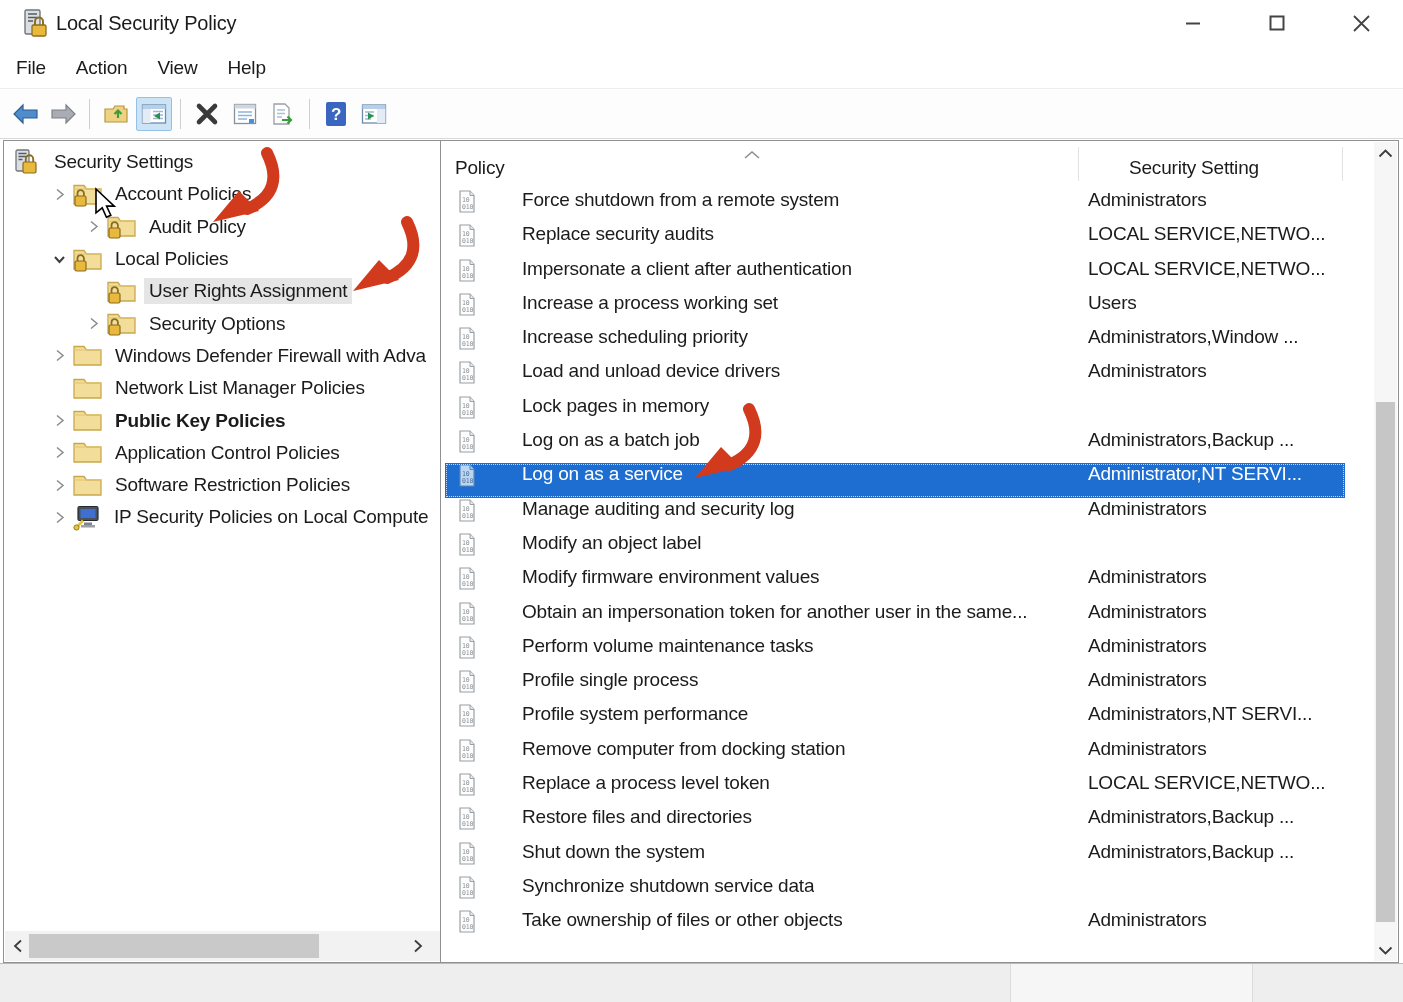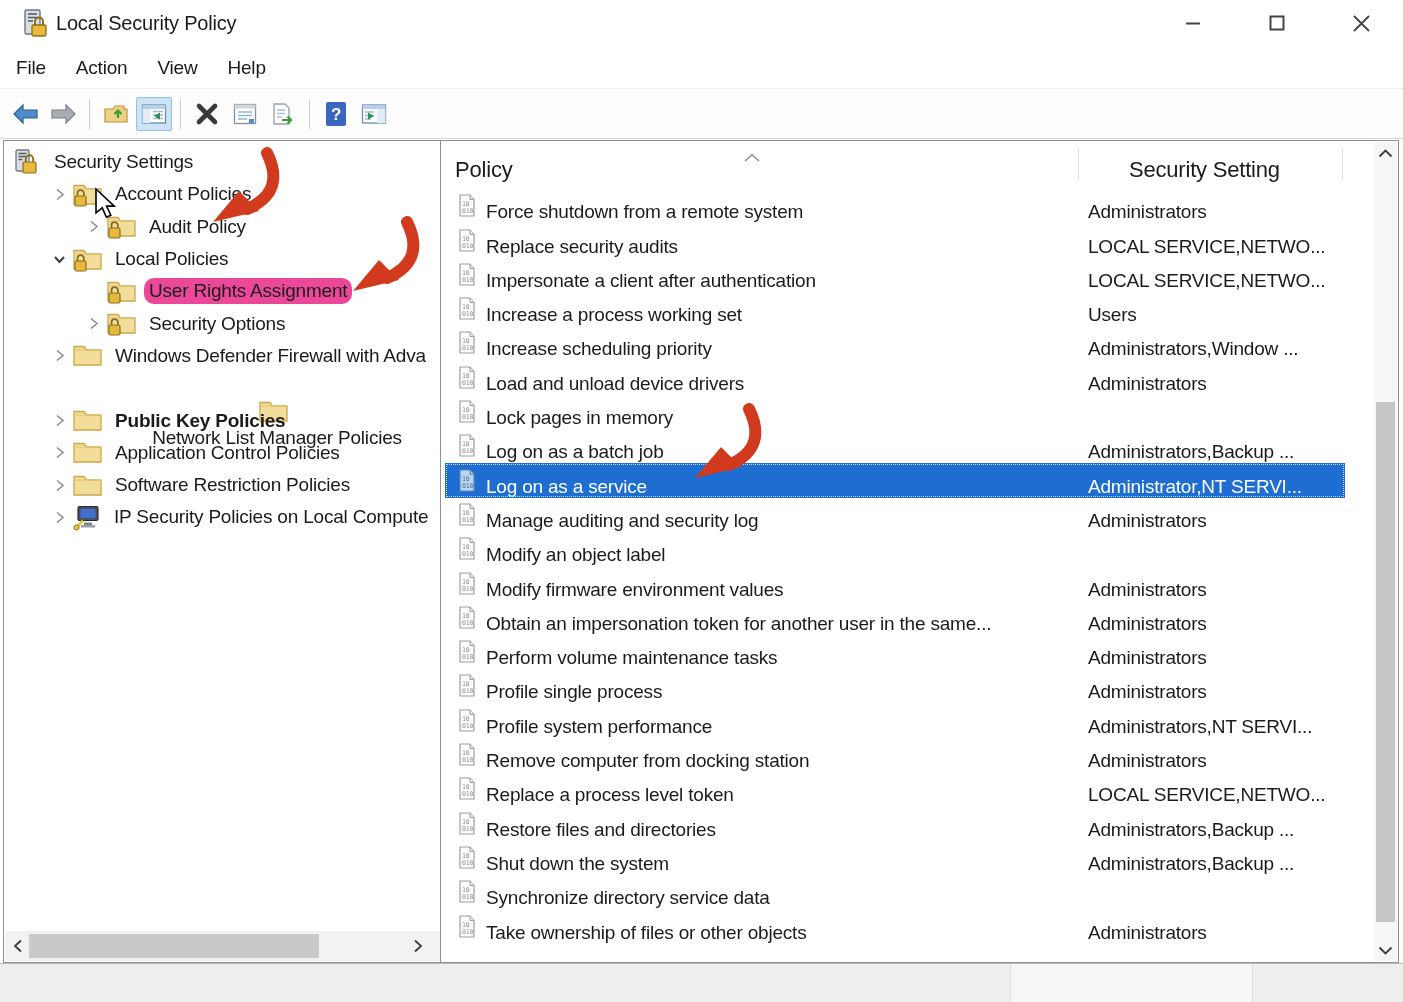--- a/index.html
+++ b/index.html
@@ -30,35 +30,35 @@
   .tree-pane { position:absolute; left:3px; top:140px; width:506px; height:823px;
                background:#fff; border:1px solid #919191; overflow:hidden; }
   .list-pane { position:absolute; left:440px; top:140px; width:959px; height:823px;
                background:#fff; border:1px solid #919191; overflow:hidden; }
   
   .tree { padding-top:5px; font-size:19px; }
   .tree-row { height:32.3px; display:flex; align-items:center; white-space:nowrap; }
   .tw-exp { width:26px; display:flex; align-items:center; justify-content:center; flex:0 0 26px; }
   .tw-icon { margin-right:7px; display:flex; flex:0 0 auto; }
   .tw-label { padding:2px 5px; }
-  .tw-label.sel { background:#ec4899;border-radius:10px; }
+  .tw-label.sel { background:#e5e5e5; }
   
   .hscroll { position:absolute; left:1px; right:1px; bottom:1px; height:30px; background:#f2f2f2;
              display:flex; align-items:center; }
   .hs-arrow { width:26px; height:30px; display:flex; align-items:center; justify-content:center; }
   .hs-thumb { position:absolute; left:24px; width:290px; top:3px; height:24px; background:#c9c9c9; }
   
-  .lp-header { position:relative; height:46px; font-size:22px; }
+  .lp-header { position:relative; height:46px; font-size:19px; }
   .lp-col-policy { position:absolute; left:14px; top:16px; }
   .lp-col-setting { position:absolute; left:647px; top:16px;margin-left:41px; }
   .lp-sort-caret { position:absolute; left:302px; top:2px; }
   .lp-hdiv { position:absolute; top:6px; height:34px; width:1px; background:#e2e2e2; }
   .lp-rows { position:absolute; left:0; top:48px; right:24px; }
-  .lp-row { position:relative; height:34.3px; display:flex; align-items:flex-end; font-size:19px;
-            padding-left:12px; margin:0 0 0 4px; width:900px; }
+  .lp-row { position:relative; height:34.3px; display:flex; align-items:flex-start; font-size:19px;
+            padding-left:12px; margin:0 0 0 4px; width:900px;gap:36px; }
   .lp-row .doc { margin-right:9px; flex:0 0 auto; }
   .lp-name { white-space:nowrap; overflow:hidden; }
   .lp-setting { position:absolute; left:643px; white-space:nowrap; }
   .lp-row.sel { background:var(--sel,#1e6ed2); color:#fff; outline:1px dotted #bcd9ff; outline-offset:-2px; }
   
   .vscroll { position:absolute; top:1px; right:1px; bottom:1px; width:23px; background:#f6f6f6; }
   .vs-arrow { position:absolute; left:0; width:23px; height:18px; display:flex; align-items:center; justify-content:center; }
   .vs-up { top:2px; } .vs-down { bottom:2px; }
   .vs-thumb { position:absolute; left:2px; width:19px; top:260px; height:520px; background:#c6c6c6; }
   
@@ -291,21 +291,21 @@
             </svg>
           </span>
           <span class="tw-icon">
             <svg width="31" height="27" viewBox="0 0 31 27">
               <path d="M2 4.5 h10 l2.5 3.5 h14.5 v15 h-27 z" fill="#f3dd9a" stroke="#c9a84c" stroke-width="1.3"></path>
               <path d="M2 8 h27" stroke="#e5c878" stroke-width="1.2"></path>
             </svg>
           </span>
           <span class="tw-label">Windows Defender Firewall with Adva</span>
         </div>
-        <div class="tree-row" style="padding-left: 42px; flex-direction: column;">
+        <div class="tree-row" style="padding-left: 42px;">
           <span class="tw-exp"></span>
           <span class="tw-icon">
             <svg width="31" height="27" viewBox="0 0 31 27">
               <path d="M2 4.5 h10 l2.5 3.5 h14.5 v15 h-27 z" fill="#f3dd9a" stroke="#c9a84c" stroke-width="1.3"></path>
               <path d="M2 8 h27" stroke="#e5c878" stroke-width="1.2"></path>
             </svg>
           </span>
           <span class="tw-label">Network List Manager Policies</span>
         </div>
         <div class="tree-row" style="padding-left: 42px; font-weight: bold;">
@@ -597,21 +597,21 @@
           <span class="lp-name">Shut down the system</span>
           <span class="lp-setting">Administrators,Backup ...</span>
         </div>
         <div class="lp-row">
           <span class="doc"><svg width="20" height="25" viewBox="0 0 20 25">
               <path d="M3 2 h10 l4 4.5 v16.5 h-14 z" fill="#fdfdfd" stroke="#9aa0a6" stroke-width="1.2"></path>
               <path d="M13 2 v4.5 h4" fill="#e8eaec" stroke="#9aa0a6" stroke-width="1"></path>
               <text x="5" y="13" font-size="6.5" fill="#8a9096" font-family="DejaVu Sans Mono, monospace">10</text>
               <text x="5" y="20" font-size="6.5" fill="#8a9096" font-family="DejaVu Sans Mono, monospace">010</text>
             </svg></span>
-          <span class="lp-name">Synchronize directory service data</span>
+          <span class="lp-name">Synchronize shutdown service data</span>
           <span class="lp-setting"></span>
         </div>
         <div class="lp-row">
           <span class="doc"><svg width="20" height="25" viewBox="0 0 20 25">
               <path d="M3 2 h10 l4 4.5 v16.5 h-14 z" fill="#fdfdfd" stroke="#9aa0a6" stroke-width="1.2"></path>
               <path d="M13 2 v4.5 h4" fill="#e8eaec" stroke="#9aa0a6" stroke-width="1"></path>
               <text x="5" y="13" font-size="6.5" fill="#8a9096" font-family="DejaVu Sans Mono, monospace">10</text>
               <text x="5" y="20" font-size="6.5" fill="#8a9096" font-family="DejaVu Sans Mono, monospace">010</text>
             </svg></span>
           <span class="lp-name">Take ownership of files or other objects</span>

